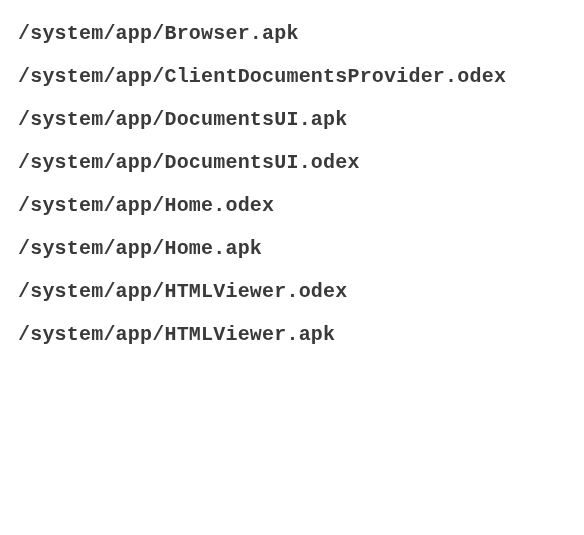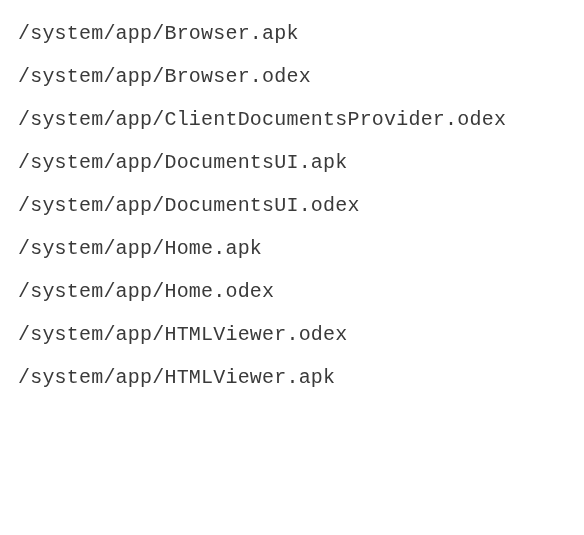--- a/index.html
+++ b/index.html
@@ -17,28 +17,28 @@
       padding: 12px 18px;
     }
     .file-list {
       display: flex;
       flex-direction: column;
     }
     .file-line {
       line-height: 2.15;
       white-space: pre;
       letter-spacing: 0.2px;
+      font-weight: bold;
     }
   </style>
 </head>
 <body>
 
 <div class="file-list">
   <div class="file-line">/system/app/Browser.apk</div>
-  <div class="file-line">/system/app/Browser.odex</div>
   <div class="file-line">/system/app/ClientDocumentsProvider.odex</div>
   <div class="file-line">/system/app/DocumentsUI.apk</div>
   <div class="file-line">/system/app/DocumentsUI.odex</div>
+  <div class="file-line">/system/app/Home.odex</div>
   <div class="file-line">/system/app/Home.apk</div>
-  <div class="file-line">/system/app/Home.odex</div>
   <div class="file-line">/system/app/HTMLViewer.odex</div>
   <div class="file-line">/system/app/HTMLViewer.apk</div>
 </div>
 
 </body></html>

